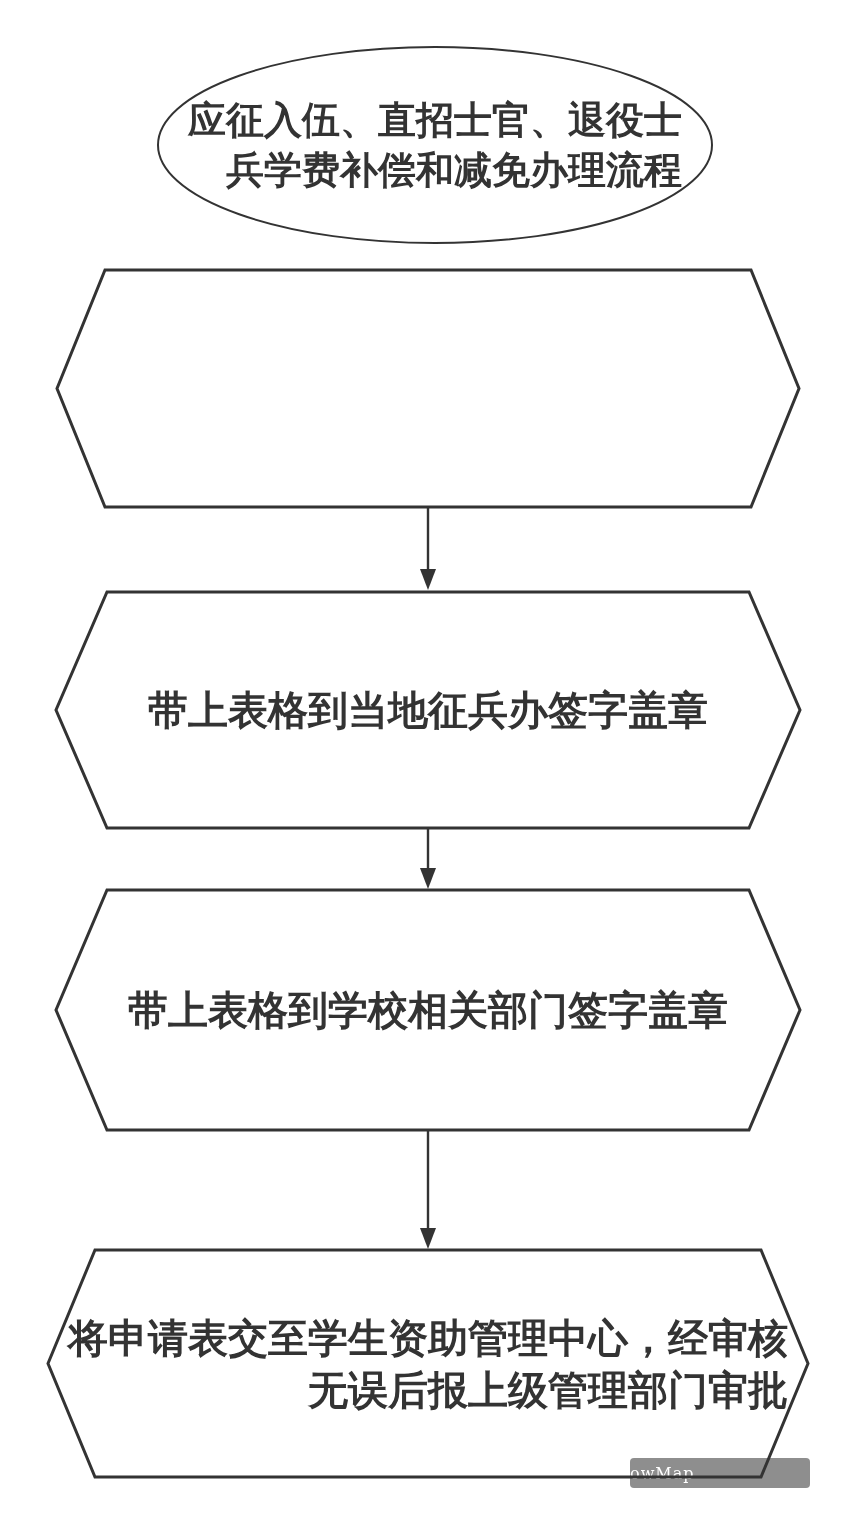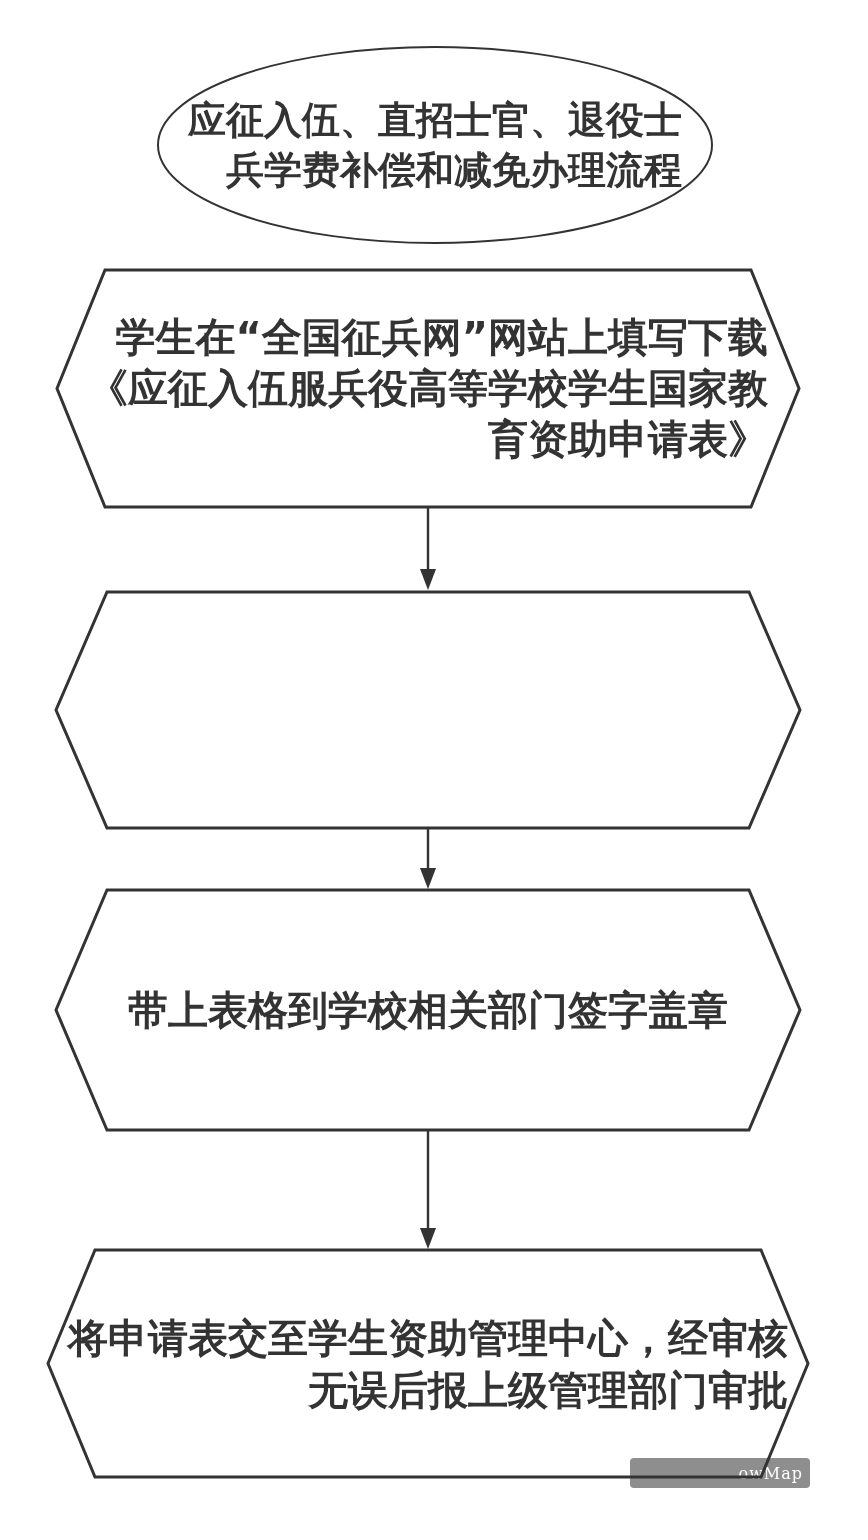--- a/index.html
+++ b/index.html
@@ -44,21 +44,20 @@
     position:absolute;
     z-index:1;
     left:630px;
     top:1458px;
     width:180px;
     height:30px;
     background:var(--wm-bg);
     border-radius:4px;
     display:flex;
     align-items:center;
-    justify-content:flex-end;
     padding-right:7px;
     box-sizing:border-box;
   }
   .watermark span{
     font-family:"DejaVu Serif",serif;
     font-size:16px;
     letter-spacing:1px;
     color:var(--wm-text);
   }
 </style>
@@ -95,23 +94,21 @@
       <line class="connector" x1="428" y1="1130" x2="428" y2="1231"></line>
       <polygon class="arrowhead" points="428,1249 420,1228 436,1228"></polygon>
     </g>
 
     <polygon class="outline hex" points="95,1250 761,1250 808,1363.5 761,1477 95,1477 48,1363.5"></polygon>
   </svg>
 
   <div class="node-label label-start">应征入伍、直招士官、退役士
 兵学费补偿和减免办理流程</div>
 
-  <div class="node-label label-step1">学生在“全国征兵网”网站上填写下载
-《应征入伍服兵役高等学校学生国家教
-育资助申请表》</div>
 
+  <div class="node-label label-step2">带上表格到当地征兵办签字盖章</div>
 
   <div class="node-label label-step4">将申请表交至学生资助管理中心，经审核
 无误后报上级管理部门审批</div>
 
   <div class="node-label label-step3">带上表格到学校相关部门签字盖章</div>
 
 </div>
 
 </body></html>

